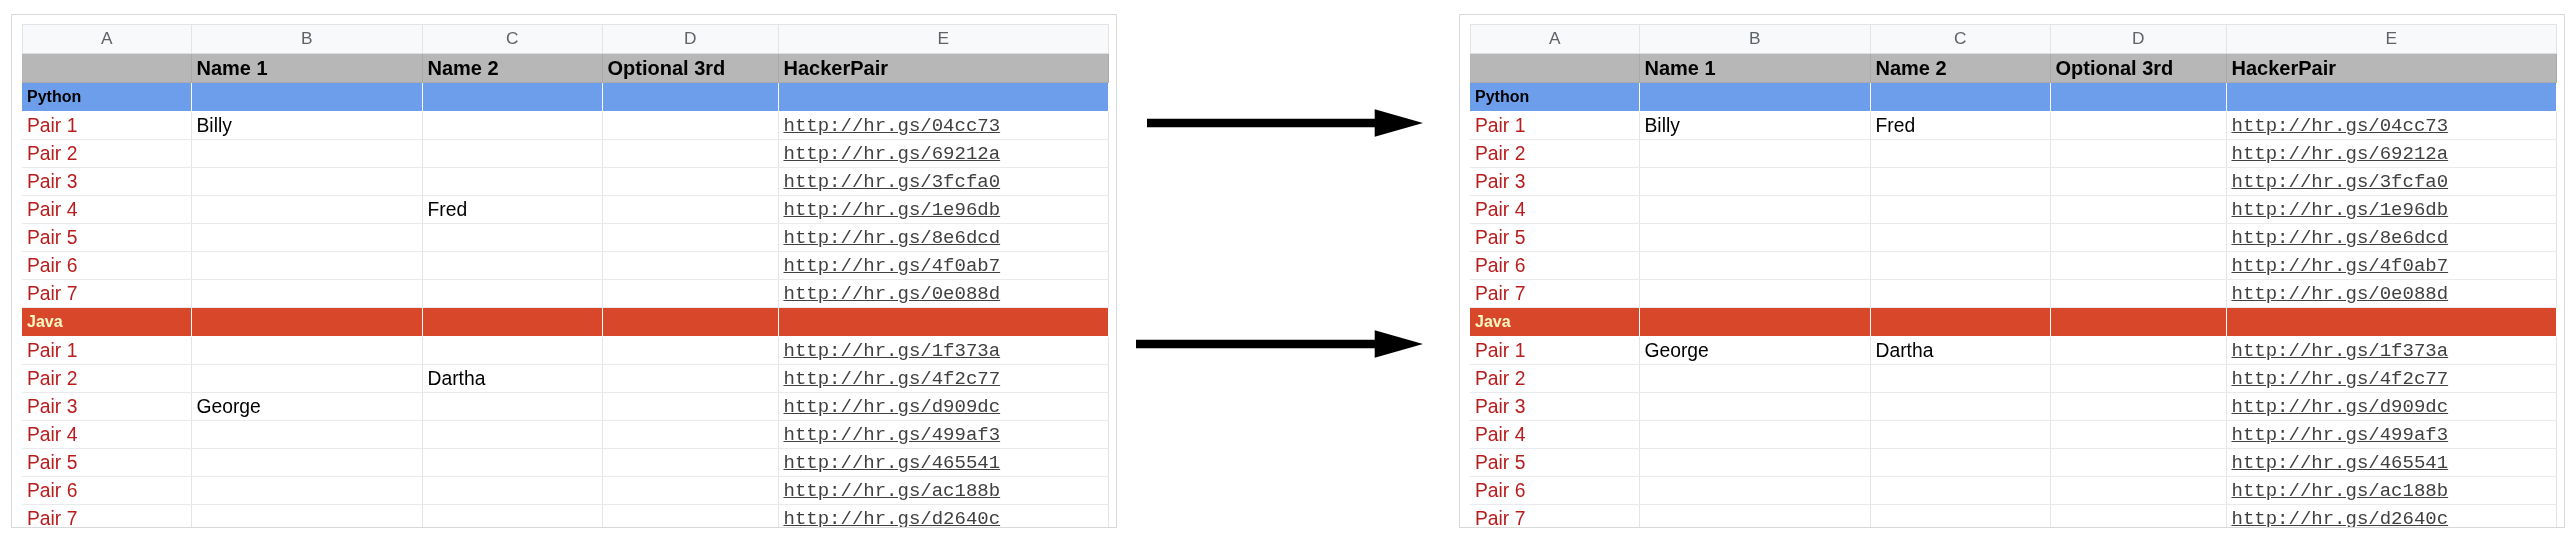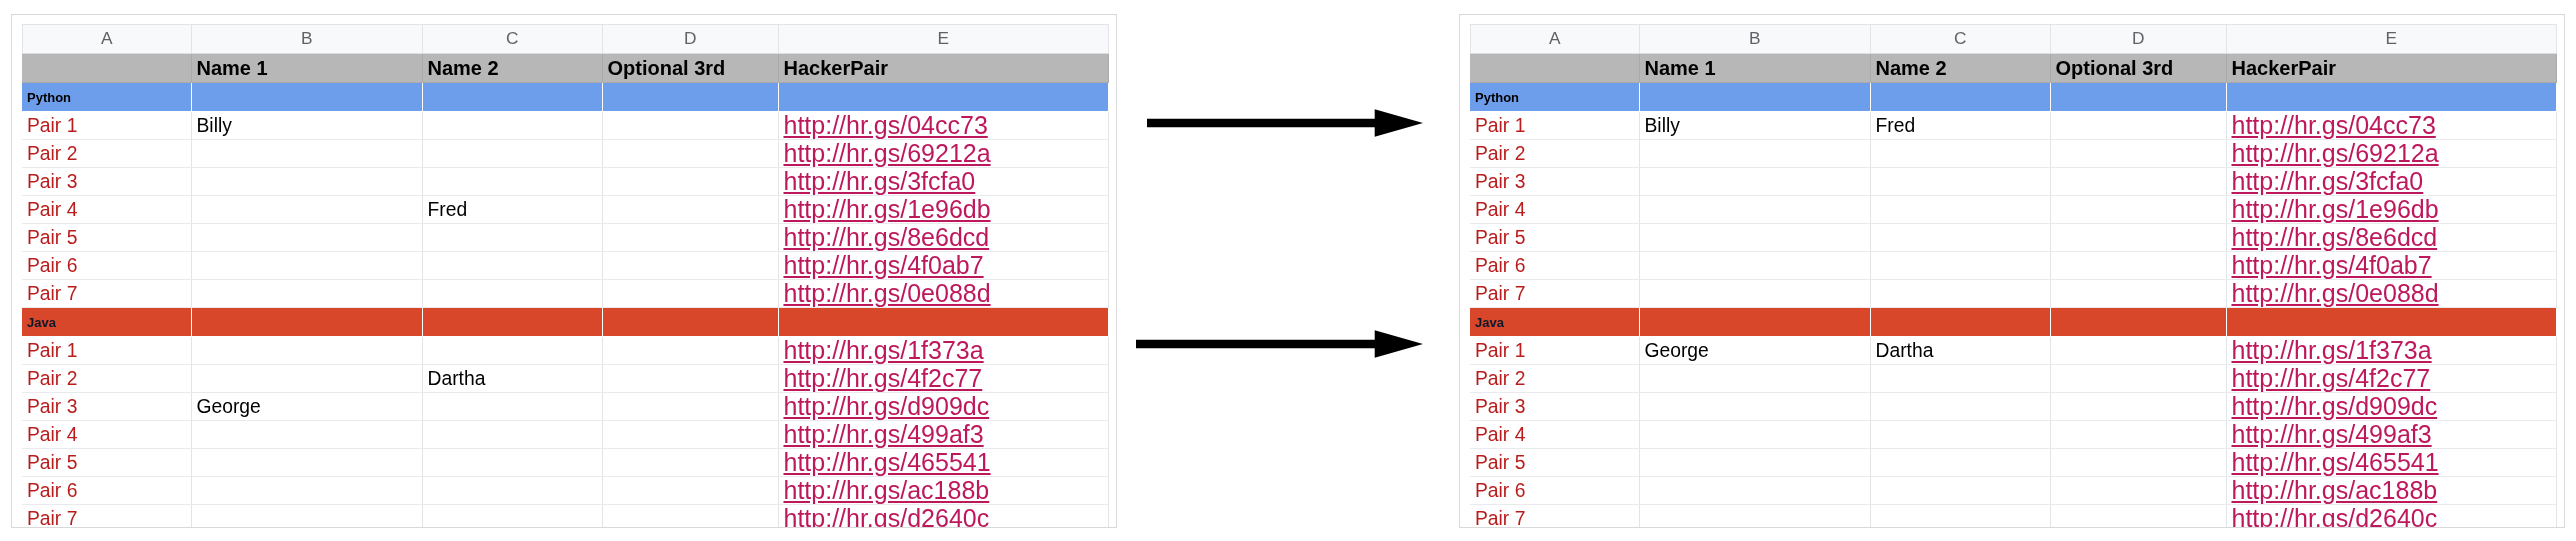--- a/index.html
+++ b/index.html
@@ -81,36 +81,37 @@
     font-size: 20px;
     height: 29px;
     border-right: 0.7px solid #aaaaaa;
     border-bottom: 0.7px solid #aaaaaa;
     margin-left: 28px;
   }
 
   
   .section-row td {
     font-weight: bold;
-    font-size: 13px;
+    font-size: 16px;
     height: 29px;
     border-right-color: rgba(255,255,255,0.25);
     border-bottom-color: rgba(255,255,255,0.25);
   }
   .section-python td { background: #6d9eeb; color: #000000; }
-  .section-java   td { background: #d9472b; color: #0f172a; }
+  .section-java   td { background: #d9472b; color: #fef9c3; }
 
   .data-row td { background: #ffffff; height: 28px; }
   .data-row td.cell-label { color: #b91c1c; }
 
   .link {
-    color: #be185d;
+    color: #404040;
     text-decoration: underline;
-    font-size: 25px;
+    font-size: 19px;
     cursor: pointer;
+    font-family: Liberation Mono, monospace;
   }
 
   
   .grid tr.last-row td { border-bottom: 0.7px solid #b8c6e0; }
 
   
   .arrow {
     position: absolute;
     height: 28px;
   }

